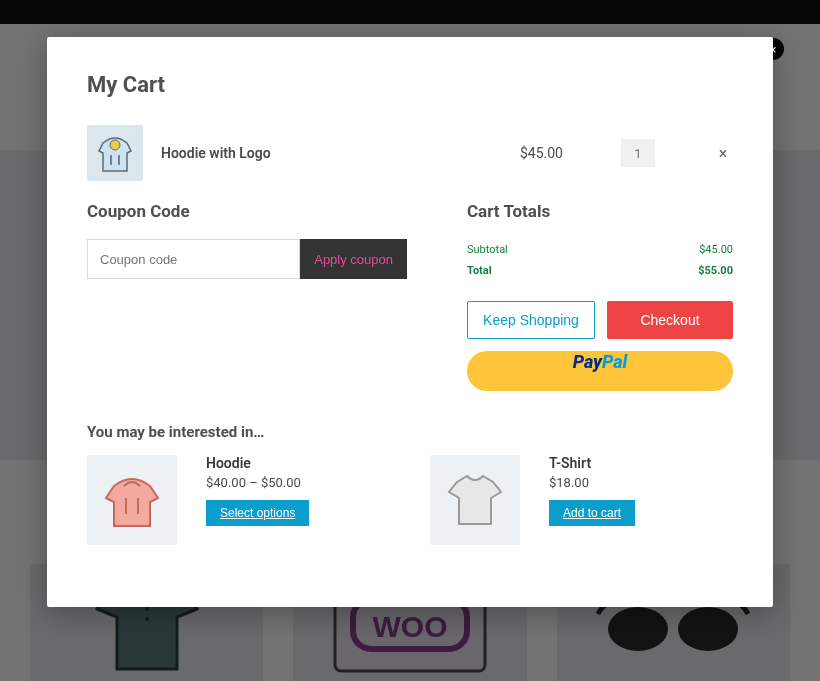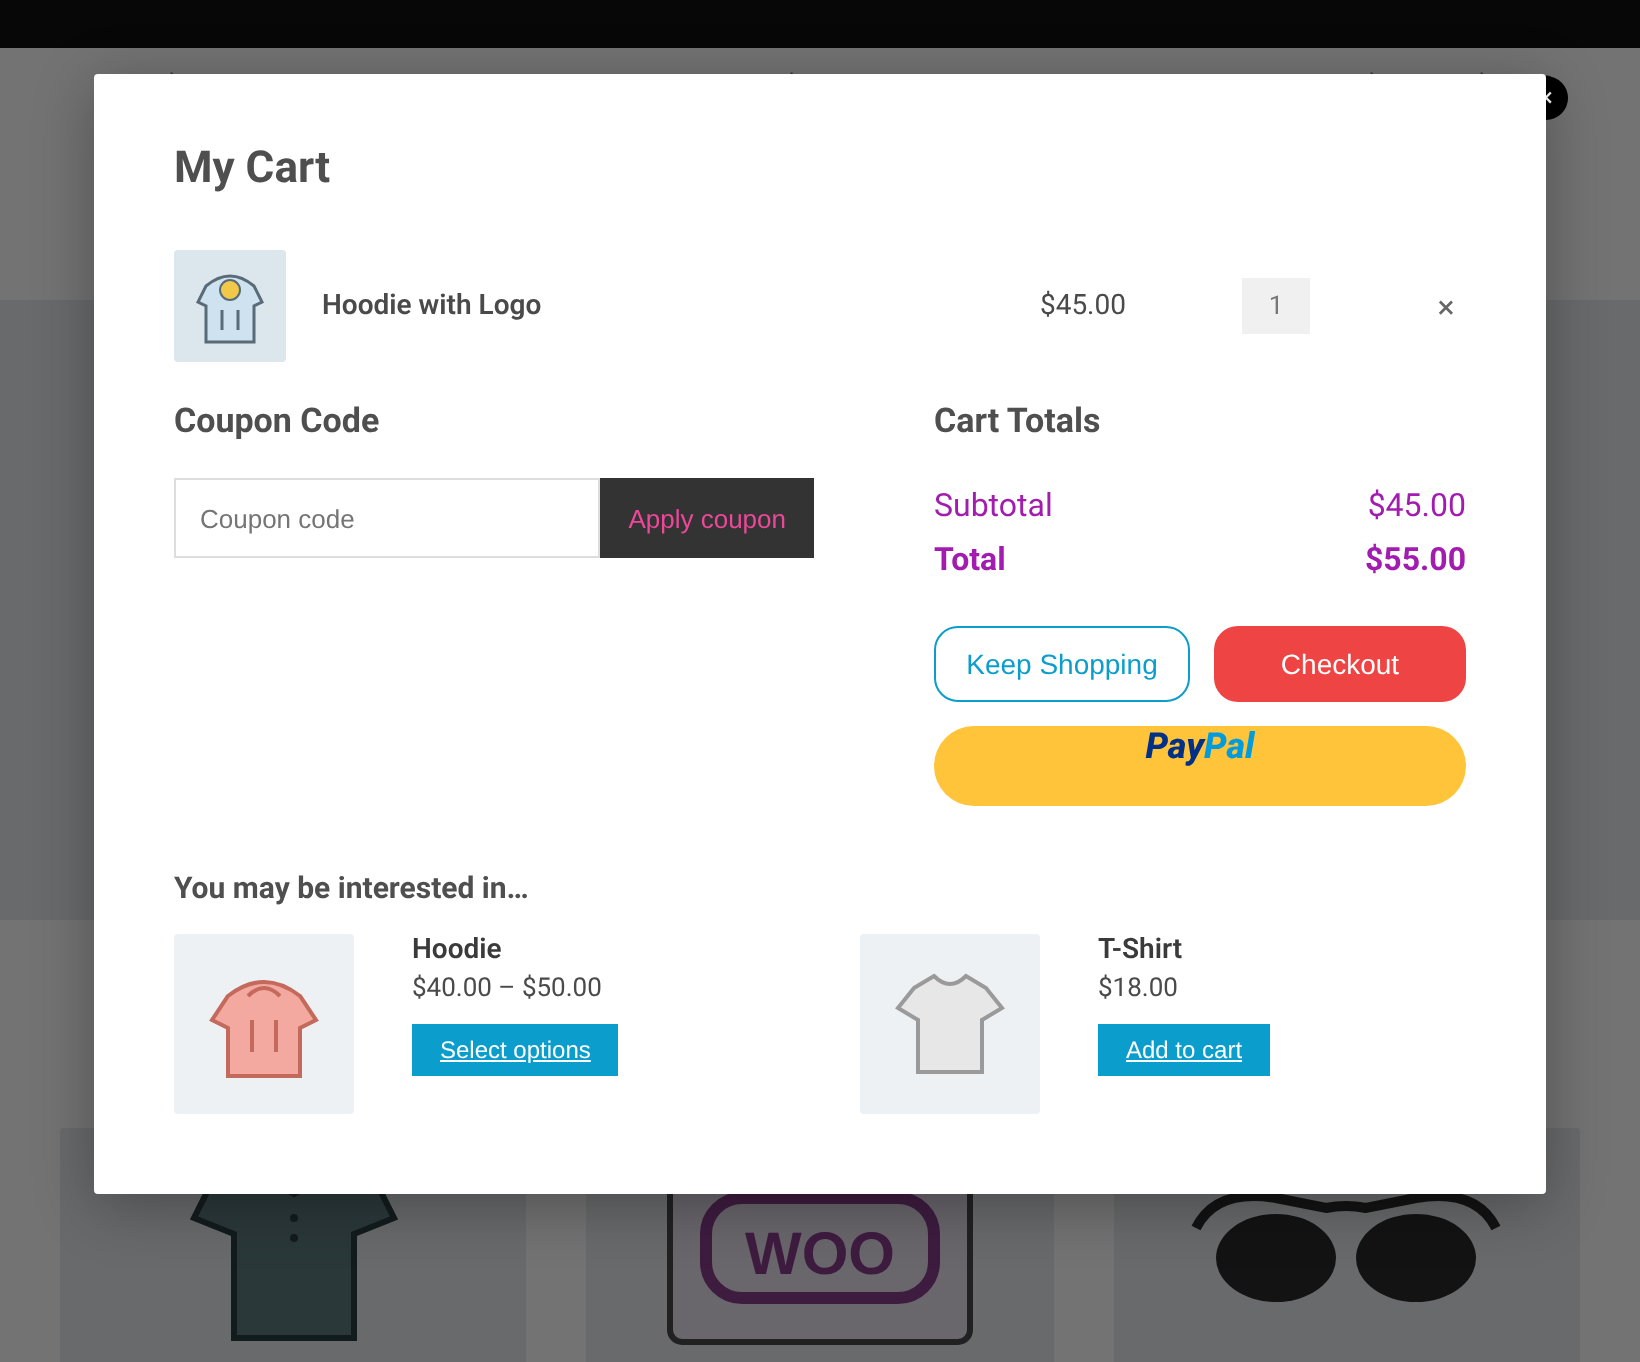--- a/index.html
+++ b/index.html
@@ -9,21 +9,21 @@
   .bg-page { position: absolute; inset: 0; background: #fff; }
   .bg-topbar { height: 24px; background: #111; }
   .bg-prices { position: absolute; top: 36px; left: 0; right: 0; height: 18px; color: #6c6c6c; font-size: 13px; }
   .bg-prices span { position: absolute; }
   .bg-band { position: absolute; top: 150px; left: 0; right: 0; height: 310px; background: #e8ebed; }
   .bg-grid { position: absolute; top: 564px; left: 0; right: 0; height: 120px; display: flex; gap: 30px; padding: 0 30px; }
   .bg-tile { flex: 1; background: #e8ebed; border-radius: 2px; display:flex; align-items:center; justify-content:center; }
   .bg-overlay { position: absolute; inset: 0; background: rgba(0,0,0,0.55); }
 
   
-  .modal { position: absolute; top: 37px; left: 47px; width: 726px; background: #fff; border-radius: 2px; box-shadow: 0 6px 30px rgba(0,0,0,.3); padding: 35px 40px 40px; }
+  .modal { position: absolute; top: 37px; left: 47px; width: 726px; background: #fff; border-radius: 2px; box-shadow: 0 6px 30px rgba(0,0,0,.3); padding: 35px 40px 62px; }
   .close-badge { position: absolute; top: 38px; right: 36px; width: 22px; height: 22px; border-radius: 50%; background: #000; color:#fff; display:flex; align-items:center; justify-content:center; font-size:13px; cursor:pointer; }
 
   h1.cart-title { font-size: 22px; font-weight: 700; color: #4f4f4f; margin-bottom: 28px; }
 
   .cart-line { display:flex; align-items:center; gap: 18px; margin-bottom: 20px; justify-content: space-between; }
   .thumb { width: 56px; height: 56px; background: #dbe6ed; display:flex; align-items:center; justify-content:center; border-radius:2px; }
   .line-name { font-size: 14px; font-weight: 600; color: #4a4a4a; flex: 1; }
   .line-price { font-size: 14px; color: #4a4a4a; width: 60px; text-align:right; }
   .qty-box { width: 34px; height: 28px; background: #f0f0f0; display:flex; align-items:center; justify-content:center; font-size:13px; color:#777; margin-left: 40px; }
   .remove-x { margin-left: 40px; color:#666; font-size:16px; cursor:pointer; width:20px; text-align:center; }
@@ -31,25 +31,25 @@
   .two-col { display:flex; gap: 60px; }
   .left-col { flex: 0 0 320px; }
   .right-col { flex: 1; }
 
   h2.section { font-size: 17px; font-weight: 700; color:#4f4f4f; margin-bottom: 18px; }
 
   .coupon-row { display:flex; height: 40px; }
   .coupon-input { flex:1; border:1px solid #ddd; padding: 0 12px; font-size:13px; color:#999; outline:none; }
   .coupon-btn { background:#333; color:#ec4899; border:none; padding:0 14px; font-size:13px; cursor:pointer; }
 
-  .totals-row { display:flex; justify-content:space-between; font-size:16px; color:#a21caf; padding: 4px 0; }
+  .totals-row { display:flex; justify-content:space-between; font-size:11px; color:#15803d; padding: 4px 0; }
   .totals-row.total { font-weight:700; }
 
   .button-row { display:flex; gap:12px; margin-top:20px; }
-  .btn { flex:1; height:38px; display:flex; align-items:center; justify-content:center; font-size:14px; border-radius:12px; cursor:pointer; border:none; }
+  .btn { flex:1; height:38px; display:flex; align-items:center; justify-content:center; font-size:14px; border-radius:2px; cursor:pointer; border:none; }
   .btn-outline { background:#fff; border:1px solid #0b9dcc; color:#0b9dcc; }
   .btn-primary { background:#ef4444; color:#fff; }
   .btn-paypal { margin-top:12px; width:100%; height:40px; background:#ffc439; border-radius:20px; display:flex; align-items:flex-start; justify-content:center; cursor:pointer; }
   .paypal-text { font-weight:800; font-style:italic; font-size:18px; letter-spacing:0; }
   .pp-pay { color:#003087; }
   .pp-pal { color:#009cde; }
 
   .interest-title { font-size:15px; font-weight:700; color:#4f4f4f; margin-top:32px; margin-bottom:14px; }
   .interest-row { display:flex; gap:40px; }
   .interest-item { display:flex; gap:29px; flex:1; }

